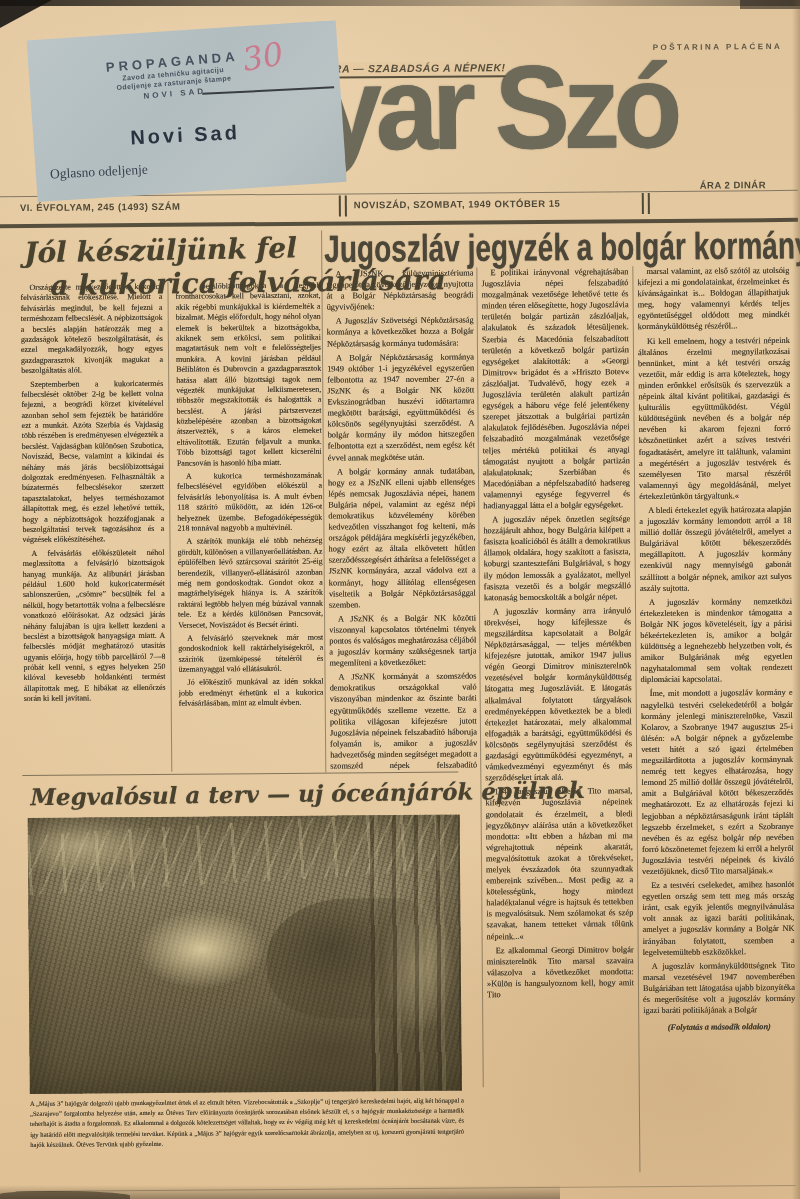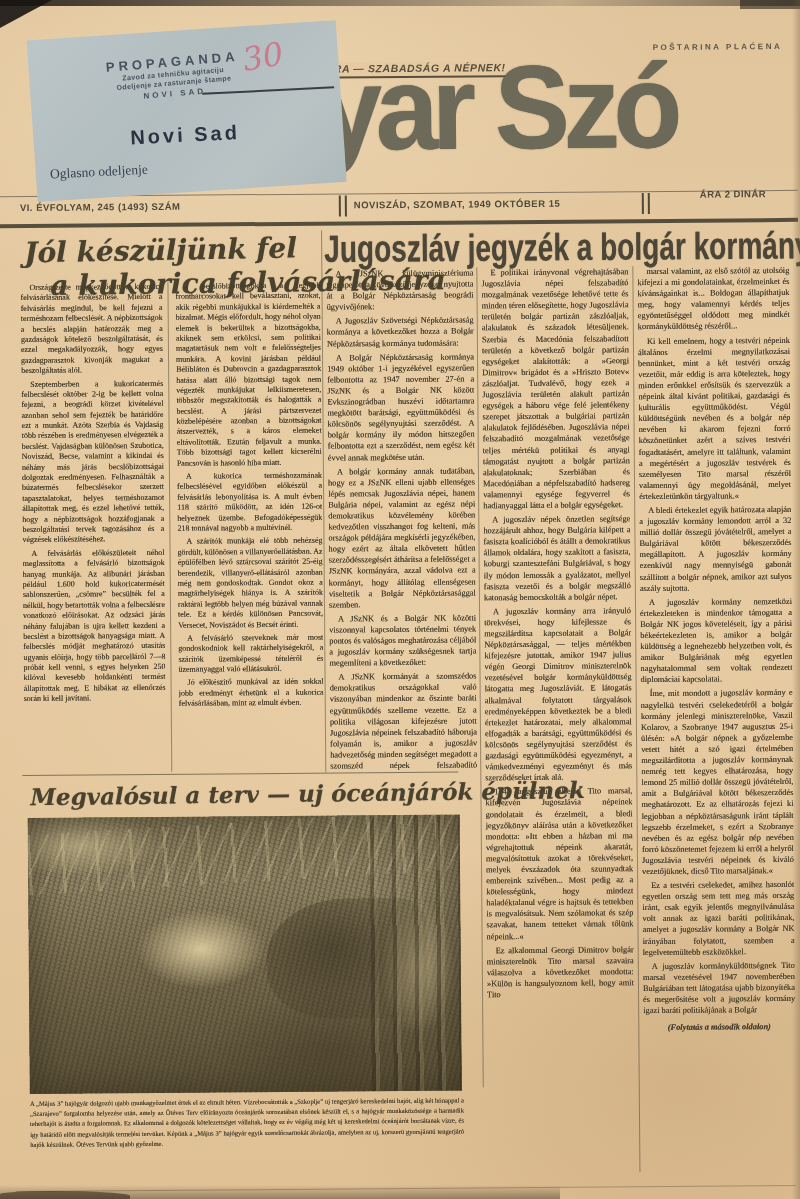--- a/index.html
+++ b/index.html
@@ -50,21 +50,21 @@
   .label-city{position:absolute;left:102px;top:96px;font-family:"Liberation Sans",sans-serif;
     font-weight:700;font-size:20px;letter-spacing:3px;color:#2c3340;}
   .label-dept{position:absolute;left:20px;top:132px;font-size:13.5px;color:#39404e;}
 
   
   .rule-thin-top{position:absolute;left:0;top:193px;width:800px;height:1px;background:rgba(106,99,84,.8);}
   .dl-issue{position:absolute;left:22px;top:199px;font-family:"Liberation Sans",sans-serif;font-weight:700;
     font-size:9.5px;letter-spacing:.5px;color:#4e4838;}
   .dl-date{position:absolute;left:356px;top:199px;font-family:"Liberation Sans",sans-serif;font-weight:700;
     font-size:9.5px;letter-spacing:.5px;color:#4e4838;}
-  .dl-price{position:absolute;left:702px;top:191px;font-family:"Liberation Sans",sans-serif;font-weight:700;
+  .dl-price{position:absolute;left:702px;top:182px;font-family:"Liberation Sans",sans-serif;font-weight:700;
     font-size:9.5px;letter-spacing:.5px;color:#4e4838;}
   .dl-sep{position:absolute;top:195px;width:4px;height:21px;border-left:2px solid #4e4838;border-right:2px solid #4e4838;}
   .dl-sep1{left:341px;} .dl-sep2{left:644px;}
   .rule-thick{position:absolute;left:0;top:221px;width:800px;height:4px;background:#3d382c;opacity:.85;}
 
   
   .script-head{font-family:"DejaVu Serif",serif;font-style:italic;font-weight:700;color:#49422f;
     white-space:nowrap;text-shadow:0 0 1px rgba(73,66,47,.5);}
   .lh1{position:absolute;left:26px;top:232px;font-size:28px;transform:rotate(-.6deg);}
   .lh2{position:absolute;left:52px;top:265px;font-size:28px;transform:rotate(-.4deg);}
@@ -182,21 +182,21 @@
         <p>A jugoszláv népek önzetlen segítsége hozzájárult ahhoz, hogy Bulgária kilépett a fasiszta koalícióból és átállt a demokratikus államok oldalára, hogy szakított a fasiszta, koburgi szantesztefáni Bulgáriával, s hogy ily módon lemossák a gyalázatot, mellyel fasiszta vezetői és a bolgár megszálló katonaság bemocskolták a bolgár népet.</p>
         <p>A jugoszláv kormány arra irányuló törekvései, hogy kifejlessze és megszilárdítsa kapcsolatait a Bolgár Népköztársasággal, — teljes mértékben kifejezésre jutottak, amikor 1947 julius végén Georgi Dimitrov miniszterelnök vezetésével bolgár kormányküldöttség látogatta meg Jugoszláviát. E látogatás alkalmával folytatott tárgyalások eredményeképpen következtek be a bledi értekezlet határozatai, mely alkalommal elfogadták a barátsági, együttműködési és kölcsönös segélynyujtási szerződést és gazdasági együttműködési egyezményt, a vámkedvezményi egyezményt és más szerződéseket írtak alá.</p>
         <p>1947 augusztus elsején Tito marsal, kifejezvén Jugoszlávia népeinek gondolatait és érzelmeit, a bledi jegyzőkönyv aláírása után a következőket mondotta: »Itt ebben a házban mi ma végrehajtottuk népeink akaratát, megvalósítottuk azokat a törekvéseket, melyek évszázadok óta szunnyadtak embereink szívében... Most pedig az a kötelességünk, hogy mindezt haladéktalanul végre is hajtsuk és tettekben is megvalósítsuk. Nem szólamokat és szép szavakat, hanem tetteket várnak tőlünk népeink...«</p>
         <p>Ez alkalommal Georgi Dimitrov bolgár miniszterelnök Tito marsal szavaira válaszolva a következőket mondotta: »Külön is hangsulyoznom kell, hogy amit Tito</p>
       </div>
     <div class="vrule vr-23"></div>
     <div class="col col-3">
       <div>
           <p>marsal valamint, az első szótól az utolsóig kifejezi a mi gondolatainkat, érzelmeinket és kívánságainkat is... Boldogan állapíthatjuk meg, hogy valamennyi kérdés teljes egyöntetűséggel oldódott meg mindkét kormányküldöttség részéről...</p>
           <p>Ki kell emelnem, hogy a testvéri népeink általános érzelmi megnyilatkozásai bennünket, mint a két testvéri ország vezetőit, már eddig is arra köteleztek, hogy minden erőnkkel erősítsük és szervezzük a népeink által kívánt politikai, gazdasági és kulturális együttműködést. Végül küldöttségünk nevében és a bolgár nép nevében ki akarom fejezni forró köszönetünket azért a szíves testvéri fogadtatásért, amelyre itt találtunk, valamint a megértésért a jugoszláv testvérek és személyesen Tito marsal részéről valamennyi ügy megoldásánál, melyet értekezletünkön tárgyaltunk.«</p>
-          <p>A bledi értekezlet egyik határozata alapján a jugoszláv kormány lemondott arról a 32 millió dollár összegü jóvátételről, amelyet a Bulgáriával kötött békeszerződés megállapított. A jugoszláv kormány ezenkívül nagy mennyiségü gabonát szállított a bolgár népnek, amikor azt sulyos aszály sujtotta.</p>
+          <p>A bledi értekezlet egyik határozata alapján a jugoszláv kormány lemondott arról a 18 millió dollár összegü jóvátételről, amelyet a Bulgáriával kötött békeszerződés megállapított. A jugoszláv kormány ezenkívül nagy mennyiségü gabonát szállított a bolgár népnek, amikor azt sulyos aszály sujtotta.</p>
           <p>A jugoszláv kormány nemzetközi értekezleteken is mindenkor támogatta a Bolgár NK jogos követeléseit, így a párisi békeértekezleten is, amikor a bolgár küldöttség a legnehezebb helyzetben volt, és amikor Bulgáriának még egyetlen nagyhatalommal sem voltak rendezett diplomáciai kapcsolatai.</p>
           <p>Íme, mit mondott a jugoszláv kormány e nagylelkü testvéri cselekedetéről a bolgár kormány jelenlegi miniszterelnöke, Vaszil Kolarov, a Szobranye 1947 augusztus 25-i ülésén: »A bolgár népnek a győzelembe vetett hitét a szó igazi értelmében megszilárdította a jugoszláv kormánynak nemrég tett kegyes elhatározása, hogy lemond 25 millió dollár összegü jóvátételről, amit a Bulgáriával kötött békeszerződés meghatározott. Ez az elhatározás fejezi ki legjobban a népköztársaságunk iránt táplált legszebb érzelmeket, s ezért a Szobranye nevében és az egész bolgár nép nevében forró köszönetemet fejezem ki erről a helyről Jugoszlávia testvéri népeinek és kiváló vezetőjüknek, dicső Tito marsaljának.«</p>
           <p>Ez a testvéri cselekedet, amihez hasonlót egyetlen ország sem tett meg más ország iránt, csak egyik jelentős megnyilvánulása volt annak az igazi baráti politikának, amelyet a jugoszláv kormány a Bolgár NK irányában folytatott, szemben a legelvetemültebb eszközökkel.</p>
           <p>A jugoszláv kormányküldöttségnek Tito marsal vezetésével 1947 novemberében Bulgáriában tett látogatása ujabb bizonyítéka és megerősítése volt a jugoszláv kormány igazi baráti politikájának a Bolgár</p>
         </div>
       <p class="continuation">(Folytatás a második oldalon)</p>
     </div>
 
     <div class="script-head ph">Megvalósul a terv — uj óceánjárók épülnek</div>
     <div class="photo">

